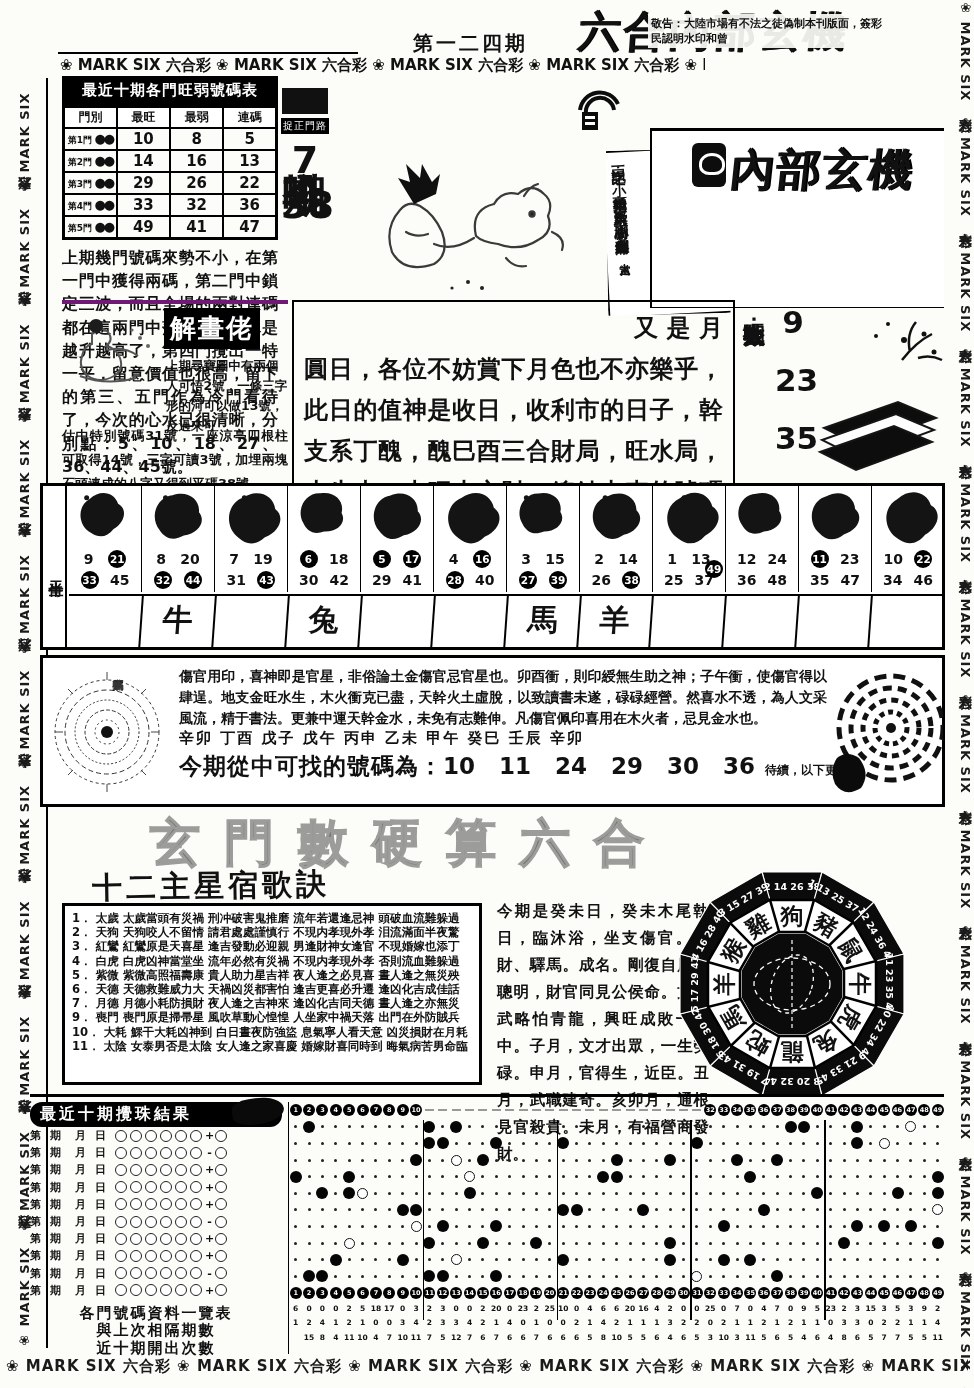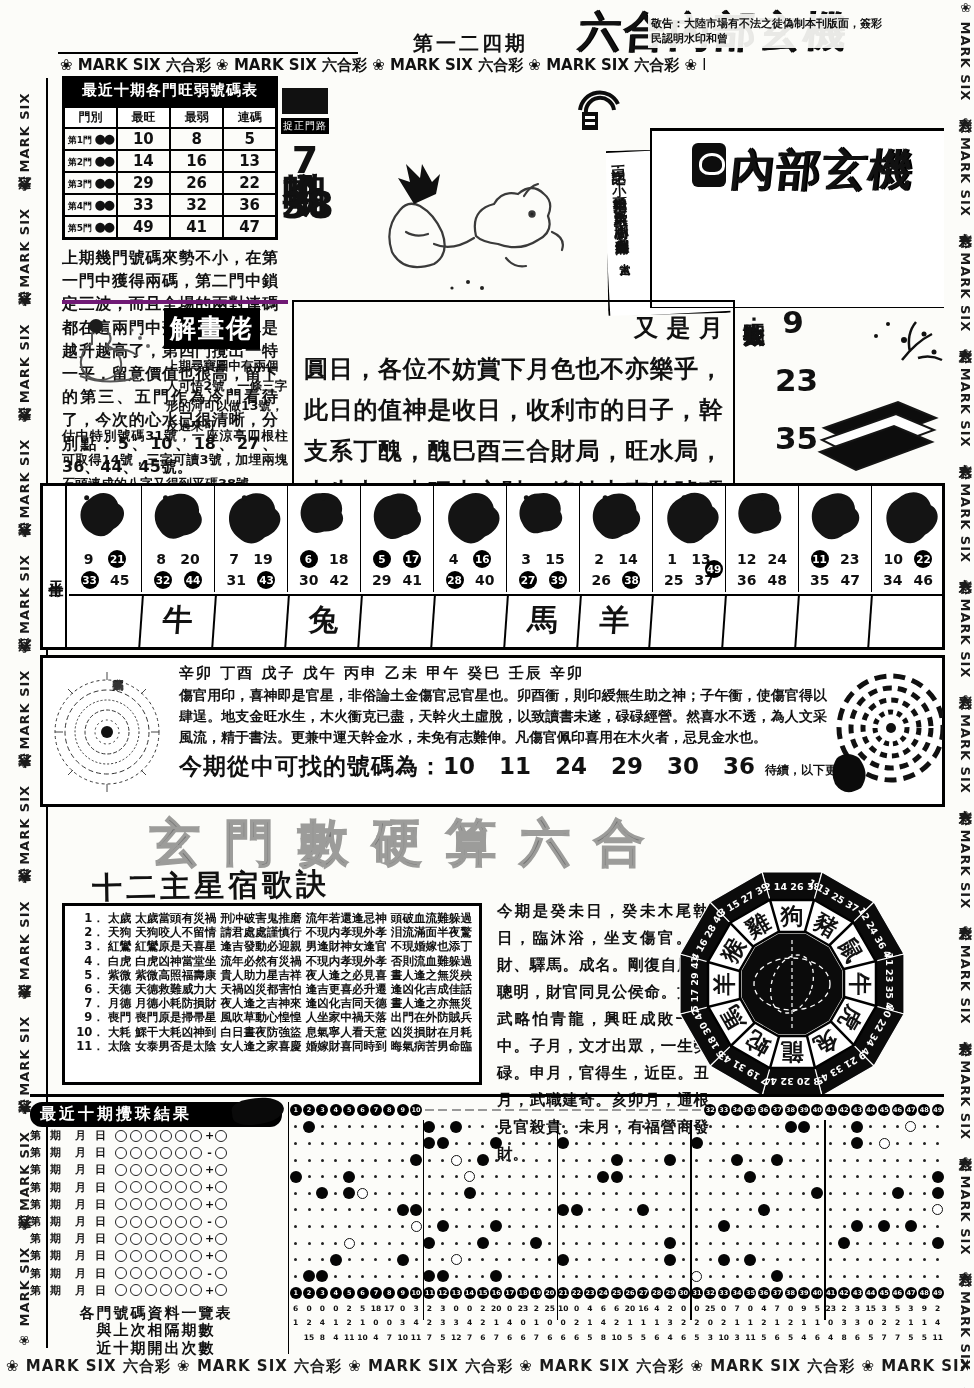--- a/index.html
+++ b/index.html
@@ -106,21 +106,21 @@
   #bz-pick .note{font-size:12px;font-weight:bold;margin-left:10px;}
   #maze{position:absolute;left:788px;top:4px;width:112px;height:140px;}
 
   
   #ghost{left:150px;top:810px;font-size:50px;font-weight:900;letter-spacing:24px;color:#737373;
          -webkit-text-stroke:1.5px #9c9c9a;white-space:nowrap;}
   #songtitle{left:92px;top:866px;font-size:30px;font-weight:800;letter-spacing:4px;transform:rotate(-1deg);}
 
   #songs{left:62px;top:903px;width:420px;height:182px;border:3px solid #000;background:#fff;
          padding:5px 7px;box-sizing:border-box;}
-  .songline{font-size:11.6px;font-weight:bold;line-height:14.2px;white-space:nowrap;text-align:right;}
+  .songline{font-size:11.6px;font-weight:bold;line-height:14.2px;white-space:nowrap;}
 
   #daytext{left:497px;top:898px;width:212px;font-size:15.5px;font-weight:bold;line-height:27px;text-align:justify;}
 
   #wheelbox{left:658px;top:870px;width:268px;height:228px;}
 
   
   #results{left:30px;top:1102px;width:252px;height:243px;}
   #res-title{position:relative;background:#000;color:#fff;font-size:16px;font-weight:bold;letter-spacing:3px;
              border-radius:12px;padding:2px 10px;white-space:nowrap;}
   #res-smudge{position:absolute;right:-2px;top:-4px;width:52px;height:26px;background:#0a0a0a;border-radius:40% 60% 55% 45%;transform:rotate(-8deg);}
@@ -538,22 +538,22 @@
           <circle cx="56" cy="68" r="12" stroke-dasharray="2 3"></circle>
         </g>
         <circle cx="56" cy="68" r="6" fill="#111"></circle>
         <g stroke="#444" stroke-width="1">
             <path d="M56,16 V8 M56,120 V128 M4,68 H12 M100,68 H108 M22,30 l-5,-5 M90,106 l5,5 M90,30 l5,-5 M22,106 l-5,5"></path>
           </g>
       </svg>
     </div>
     <div id="bz-side" class="vtext">八字算號碼</div>
     <div id="bz-text">
+      <div id="bz-body">傷官用印，喜神即是官星，非俗論土金傷官忌官星也。卯酉衝，則印綬無生助之神；子午衝，使傷官得以肆逞。地支金旺水生，木火衝克已盡，天幹火土虛脫，以致讀書未遂，碌碌經營。然喜水不透，為人文采風流，精于書法。更兼中運天幹金水，未免有志難伸。凡傷官佩印喜用在木火者，忌見金水也。</div>
       <div id="bz-pillars">辛卯 丁酉 戊子 戊午 丙申 乙未 甲午 癸巳 壬辰 辛卯</div>
-      <div id="bz-body">傷官用印，喜神即是官星，非俗論土金傷官忌官星也。卯酉衝，則印綬無生助之神；子午衝，使傷官得以肆逞。地支金旺水生，木火衝克已盡，天幹火土虛脫，以致讀書未遂，碌碌經營。然喜水不透，為人文采風流，精于書法。更兼中運天幹金水，未免有志難伸。凡傷官佩印喜用在木火者，忌見金水也。</div>
       <div id="bz-pick">
         <span class="lab">今期從中可找的號碼為：</span><span class="nums">10 11 24 29 30 36</span><span class="note">待續，以下更精彩</span>
       </div>
     </div>
     <div id="maze">
       <svg viewBox="0 0 112 140" width="112" height="140">
         <g fill="none" stroke="#111">
           <circle cx="60" cy="66" r="52" stroke-width="5" stroke-dasharray="12 7"></circle>
           <circle cx="60" cy="66" r="40" stroke-width="5" stroke-dasharray="9 6"></circle>
           <circle cx="60" cy="66" r="28" stroke-width="5" stroke-dasharray="7 5"></circle>

